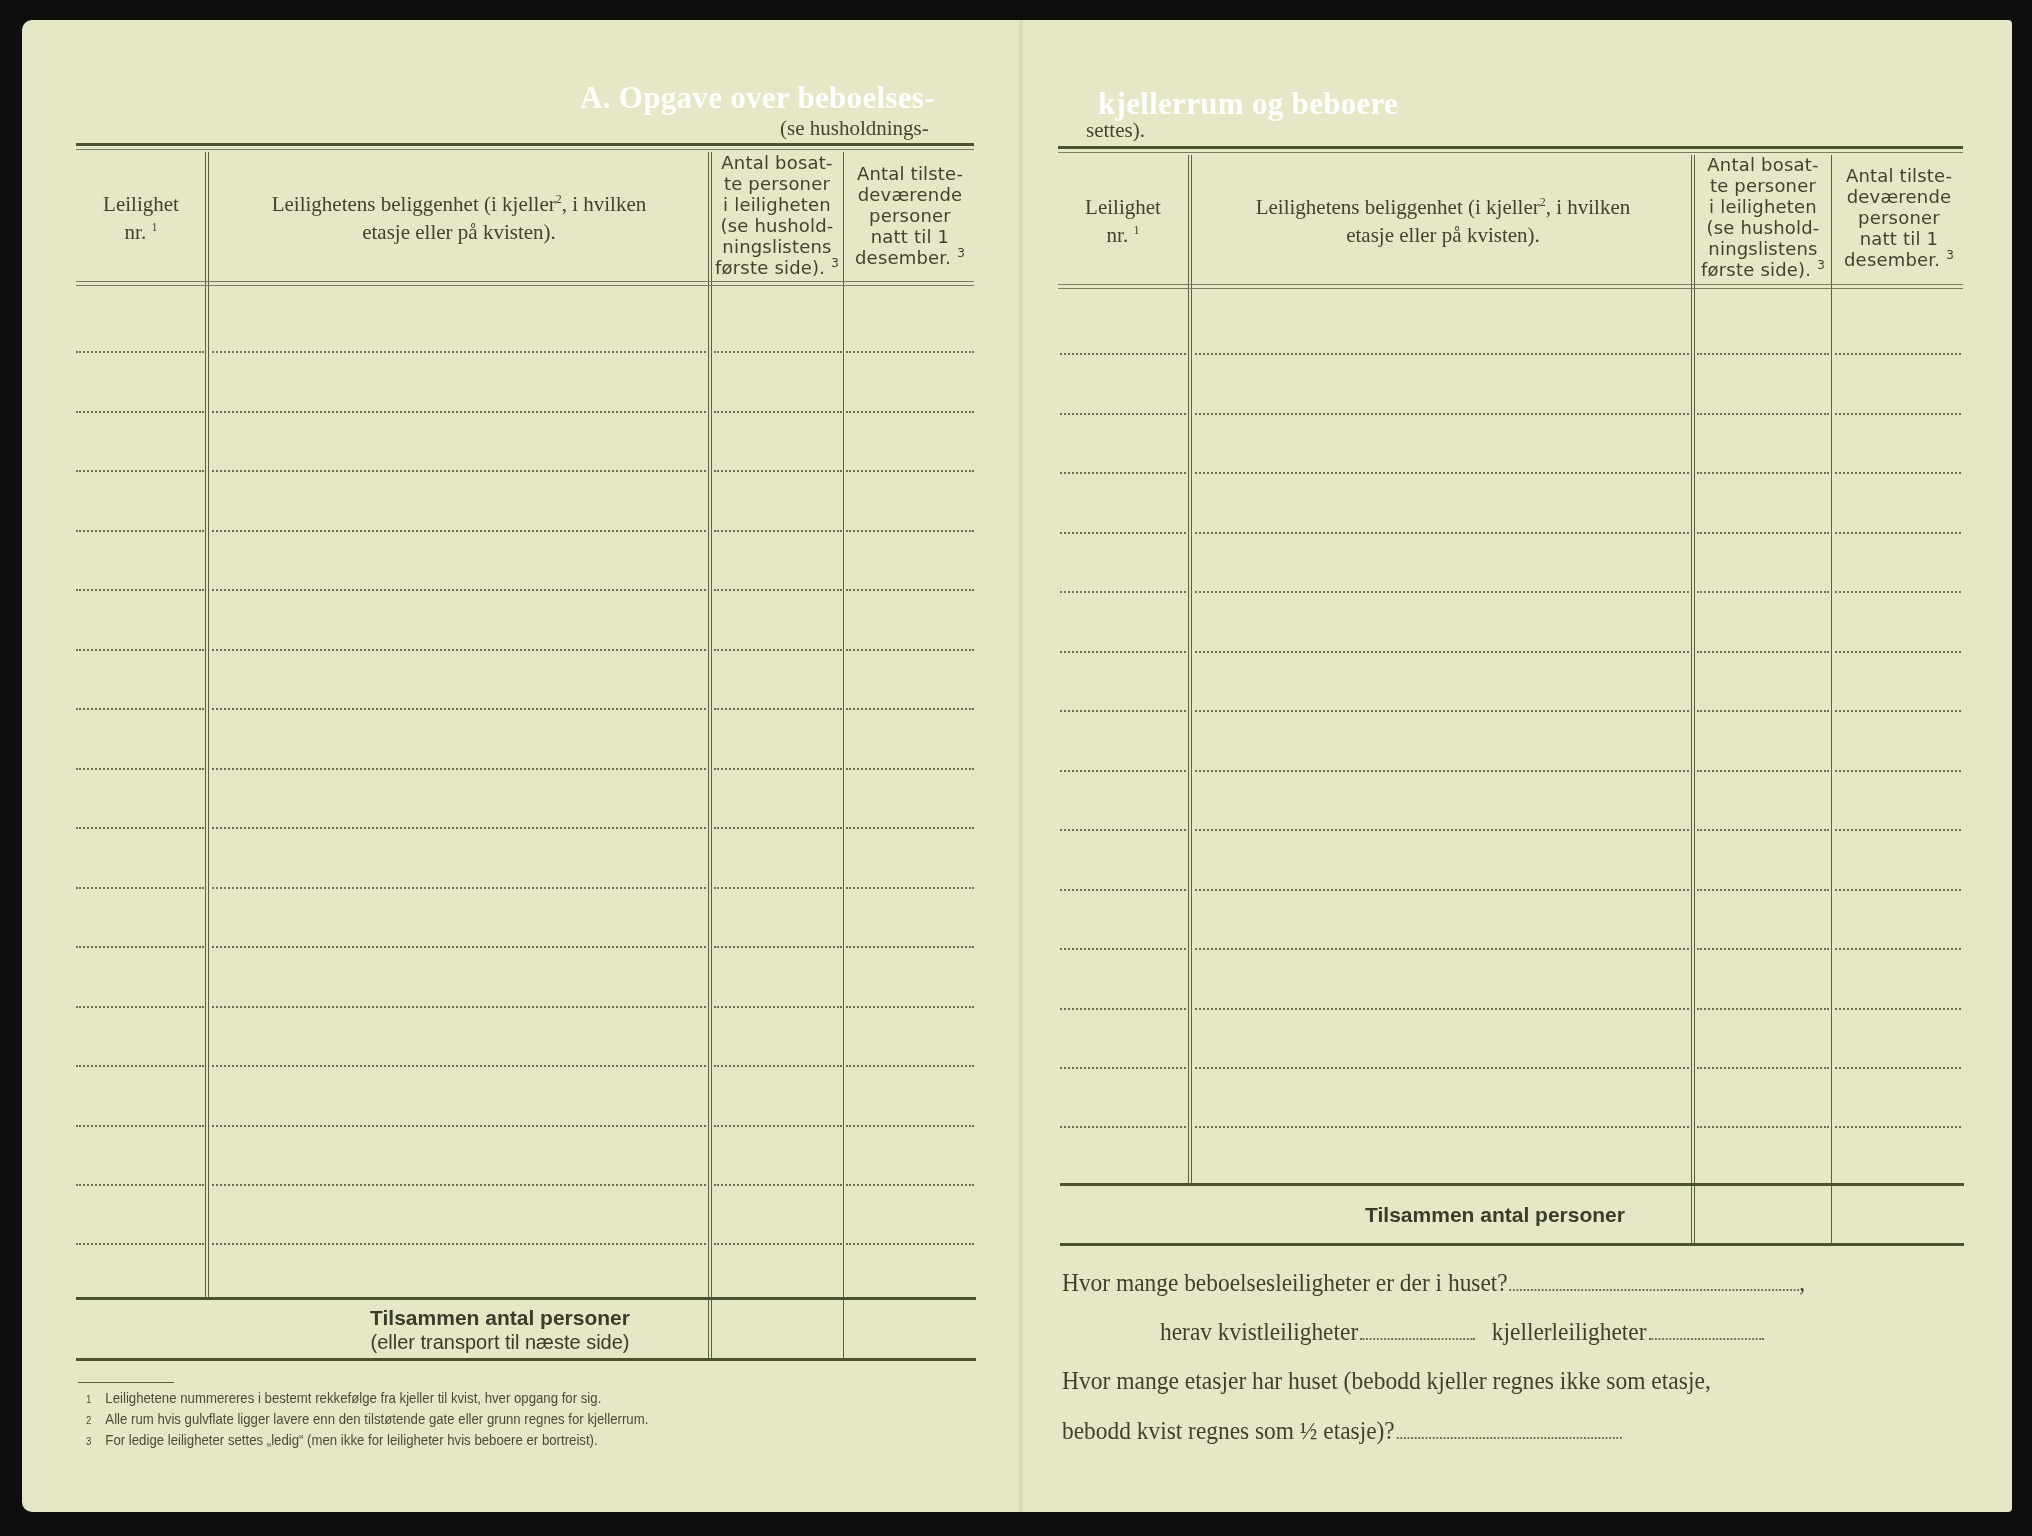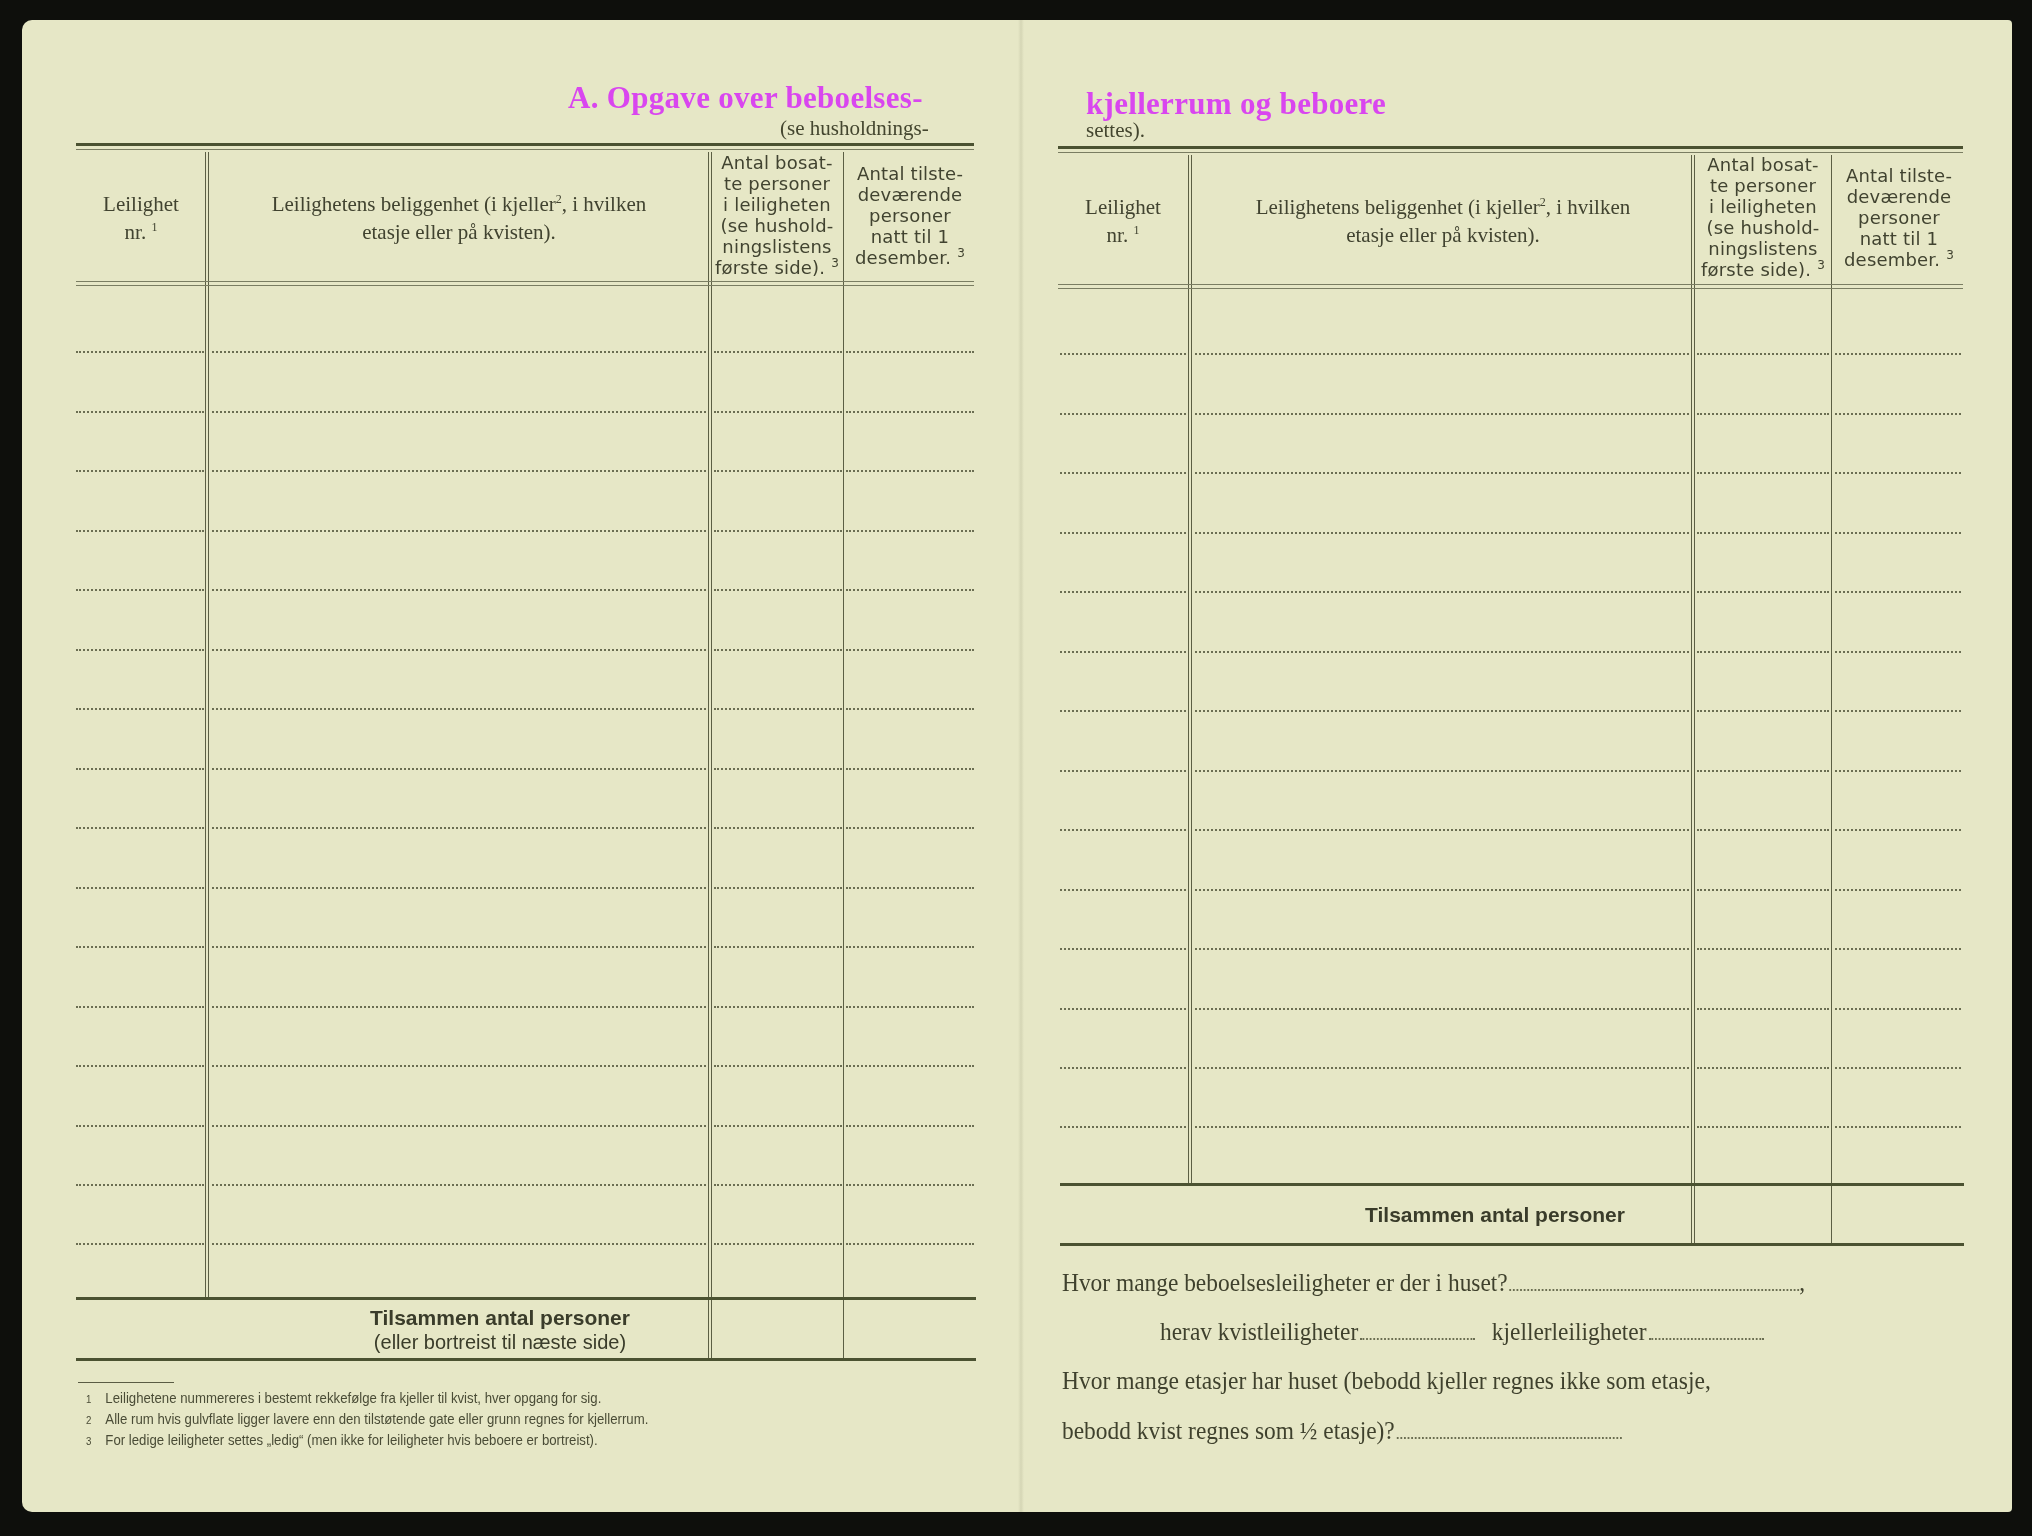--- a/index.html
+++ b/index.html
@@ -3,21 +3,21 @@
 <meta charset="utf-8">
 <style>
   html, body { margin:0; padding:0; }
   body { width:2032px; height:1536px; background:#0e0f0c; position:relative; overflow:hidden;
          font-family:"Liberation Serif", "DejaVu Serif", serif; color:#3b3d2c; }
   .sheet { position:absolute; left:22px; top:20px; width:1990px; height:1492px;
            background:#e6e7c6; border-radius:10px 4px 4px 10px; }
   .fold { position:absolute; left:1018px; top:20px; width:6px; height:1492px;
           background:linear-gradient(90deg, rgba(0,0,0,0) 0%, rgba(90,90,60,0.12) 50%, rgba(0,0,0,0) 100%); }
   .abs { position:absolute; }
-  .title { font-weight:bold; font-size:31px; color:#d946ef; white-space:nowrap; letter-spacing:0.3px; }
+  .title { font-weight:bold; font-size:31px; color:#ffffff; white-space:nowrap; letter-spacing:0.3px;margin-left:12px; }
   .subtitle { font-size:21px; color:#44462f; white-space:nowrap; }
   .rule-thick { position:absolute; height:3px; background:#4b5231; }
   .rule-thin { position:absolute; height:1px; background:#7a7d62; }
   .vline { position:absolute; width:1px; background:#5c5f44; }
   .vdouble { position:absolute; width:4px; border-left:1px solid #5c5f44; border-right:1px solid #5c5f44; box-sizing:border-box; }
   .dots { position:absolute; height:0; border-top:2px dotted #6b6e52; }
   .hdr { position:absolute; text-align:center; font-size:20px; line-height:23px; color:#414330; }
   .hdr-wide { font-size:21px; line-height:28px; }
   .hdr-sans { font-family:"DejaVu Sans", "Liberation Sans", sans-serif; font-size:18px; line-height:21px; letter-spacing:0.2px; }
   sup { font-size:12px; vertical-align:super; line-height:0; }
@@ -136,21 +136,21 @@
       <div class="dots" style="left:846px; width:128px; top:1184px;"></div>
     <div class="dots" style="left:76px; width:128px; top:1243px;"></div>
       <div class="dots" style="left:212px; width:494px; top:1243px;"></div>
       <div class="dots" style="left:714px; width:128px; top:1243px;"></div>
       <div class="dots" style="left:846px; width:128px; top:1243px;"></div>
   </div>
 
   <div class="rule-thick" style="left:76px; width:900px; top:1297px;"></div>
   <div class="total" style="left:300px; width:400px; top:1306px;">
     <b>Tilsammen antal personer</b><br>
-    <span style="font-size:20px;">(eller bortreist til næste side)</span>
+    <span style="font-size:20px;">(eller transport til næste side)</span>
   </div>
   <div class="cell" style="left:714px; width:128px; top:1302px; height:56px;"></div>
   <div class="cell" style="left:846px; width:128px; top:1302px; height:56px;"></div>
   <div class="rule-thick" style="left:76px; width:900px; top:1358px;"></div>
 
   <div class="rule-thin" style="left:78px; width:96px; top:1382px; background:#5a5c44;"></div>
   <div class="foot" style="left:86px; top:1389px;"><span class="n">1</span><span>Leilighetene nummereres i bestemt rekkefølge fra kjeller til kvist, hver opgang for sig.</span></div>
   <div class="foot" style="left:86px; top:1410px;"><span class="n">2</span><span>Alle rum hvis gulvflate ligger lavere enn den tilstøtende gate eller grunn regnes for kjellerrum.</span></div>
   <div class="foot" style="left:86px; top:1431px;"><span class="n">3</span><span>For ledige leiligheter settes „ledig“ (men ikke for leiligheter hvis beboere er bortreist).</span></div>
 </div>

